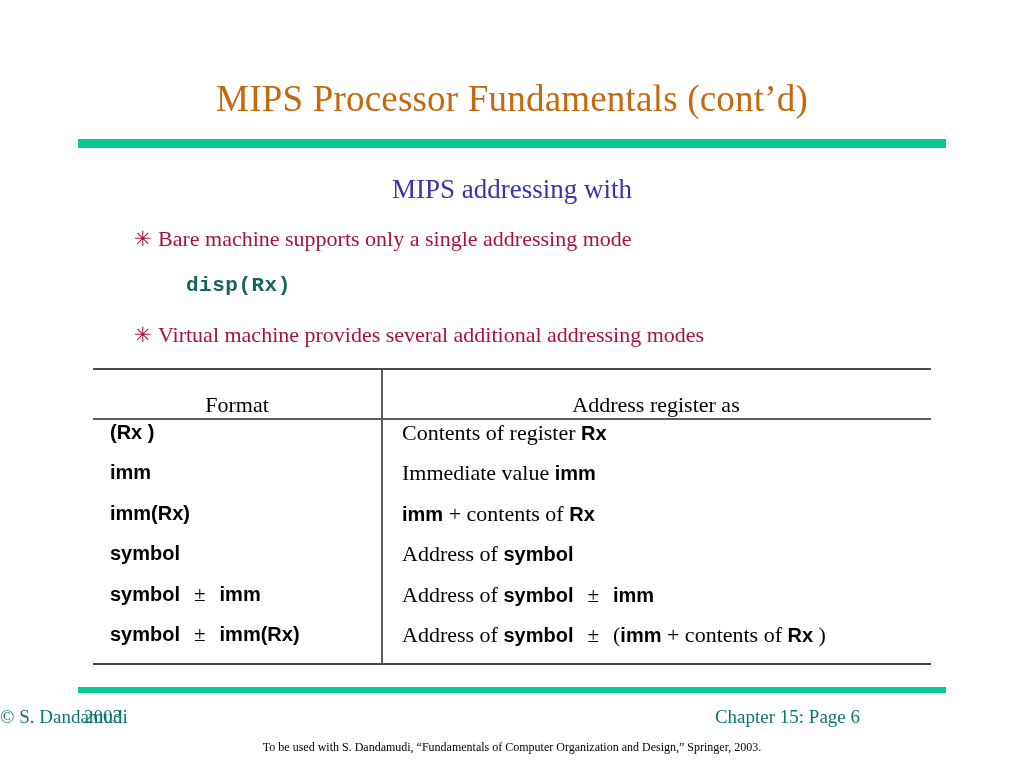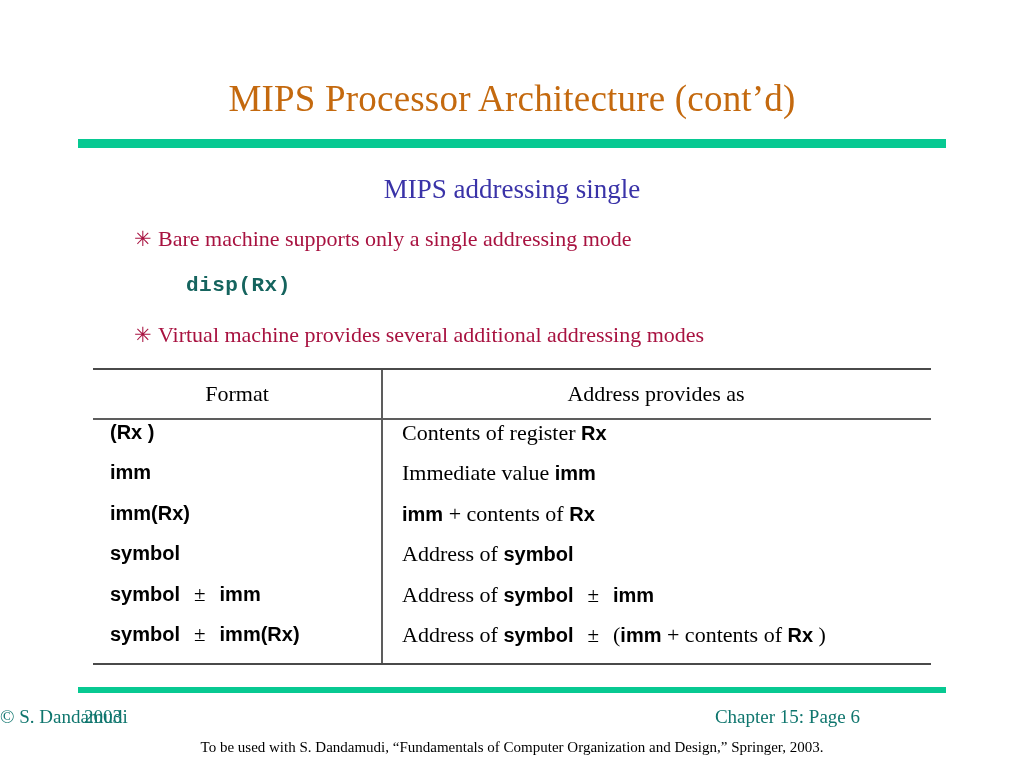--- a/index.html
+++ b/index.html
@@ -123,21 +123,21 @@
     left: 288px;
     top: 0;
     bottom: 0;
     width: 1.5px;
     background: #5d5d5d;
   }
 
   .thead-row {
     display: flex;
     height: 48px;
-    align-items: center;
+    align-items: flex-end;
   }
   .tbody-row {
     display: flex;
     height: 40.5px;
     align-items: flex-start;
   }
 
   .cell-format {
     width: 288px;
     flex: none;
@@ -200,54 +200,54 @@
   .footer-center { left: 0; width: 931px; text-align: left; }
   .footer-right  { left: 0; width: 944px; text-align: right; padding-right: 84px; box-sizing: border-box; }
 
   .footer-note {
     position: absolute;
     top: 738px;
     left: 0;
     width: 1024px;
     text-align: center;
     font-family: "Liberation Serif", serif;
-    font-size: 15px;
+    font-size: 12px;
     line-height: 19px;
     color: #000000;
     white-space: nowrap;
   }
 </style>
 </head>
 <body>
 
-<div class="slide-title">MIPS Processor Architecture (cont’d)</div>
+<div class="slide-title">MIPS Processor Fundamentals (cont’d)</div>
 
 <div class="rule-green-top"></div>
 
-<div class="subtitle">MIPS addressing single</div>
+<div class="subtitle">MIPS addressing with</div>
 
 <div class="bullet-row bullet-1">
   <span class="bullet-mark">✳</span>
   <span class="bullet-text">Bare machine supports only a single addressing mode</span>
 </div>
 
 <div class="code-line">disp(Rx)</div>
 
 <div class="bullet-row bullet-2">
   <span class="bullet-mark">✳</span>
   <span class="bullet-text">Virtual machine provides several additional addressing modes</span>
 </div>
 
 <div class="modes-table">
   <div class="tbl-rule"></div>
   <div class="tbl-inner">
     <div class="col-divider"></div>
     <div class="thead-row">
       <div class="cell-format">Format</div>
-      <div class="cell-addr">Address provides as</div>
+      <div class="cell-addr">Address register as</div>
     </div>
     <div class="tbl-rule thin"></div>
     <div>
       <div class="tbody-row">
         <div class="cell-format"><span class="tok">(Rx )</span></div>
         <div class="cell-addr"><span>Contents of register </span><span class="tok">Rx</span></div>
       </div>
       <div class="tbody-row">
         <div class="cell-format"><span class="tok">imm</span></div>
         <div class="cell-addr"><span>Immediate value </span><span class="tok">imm</span></div>

